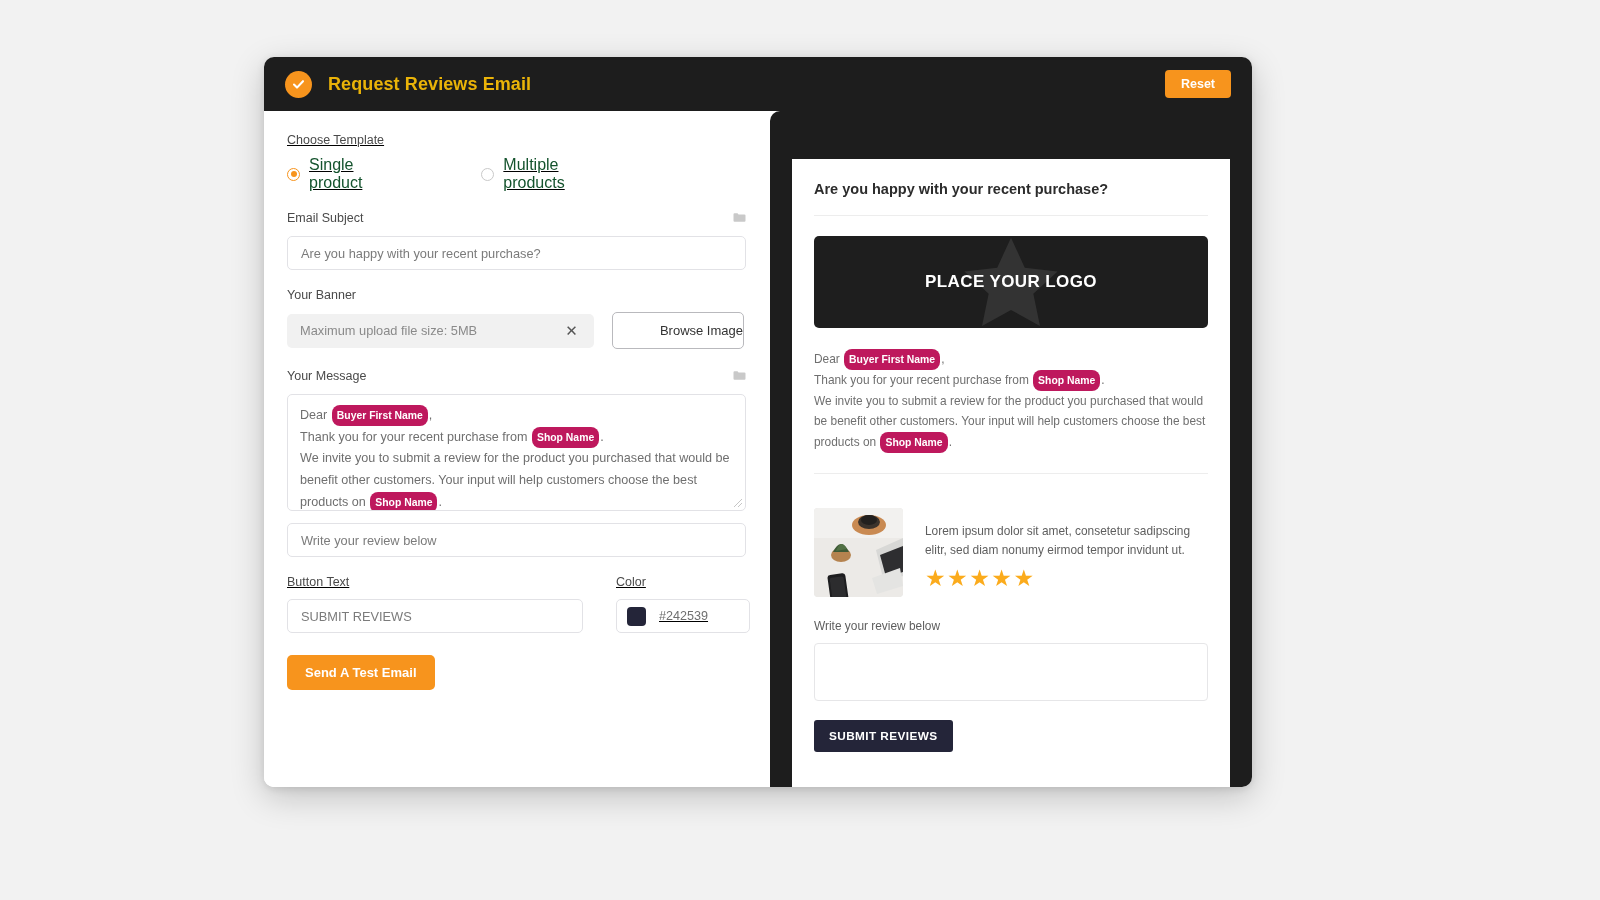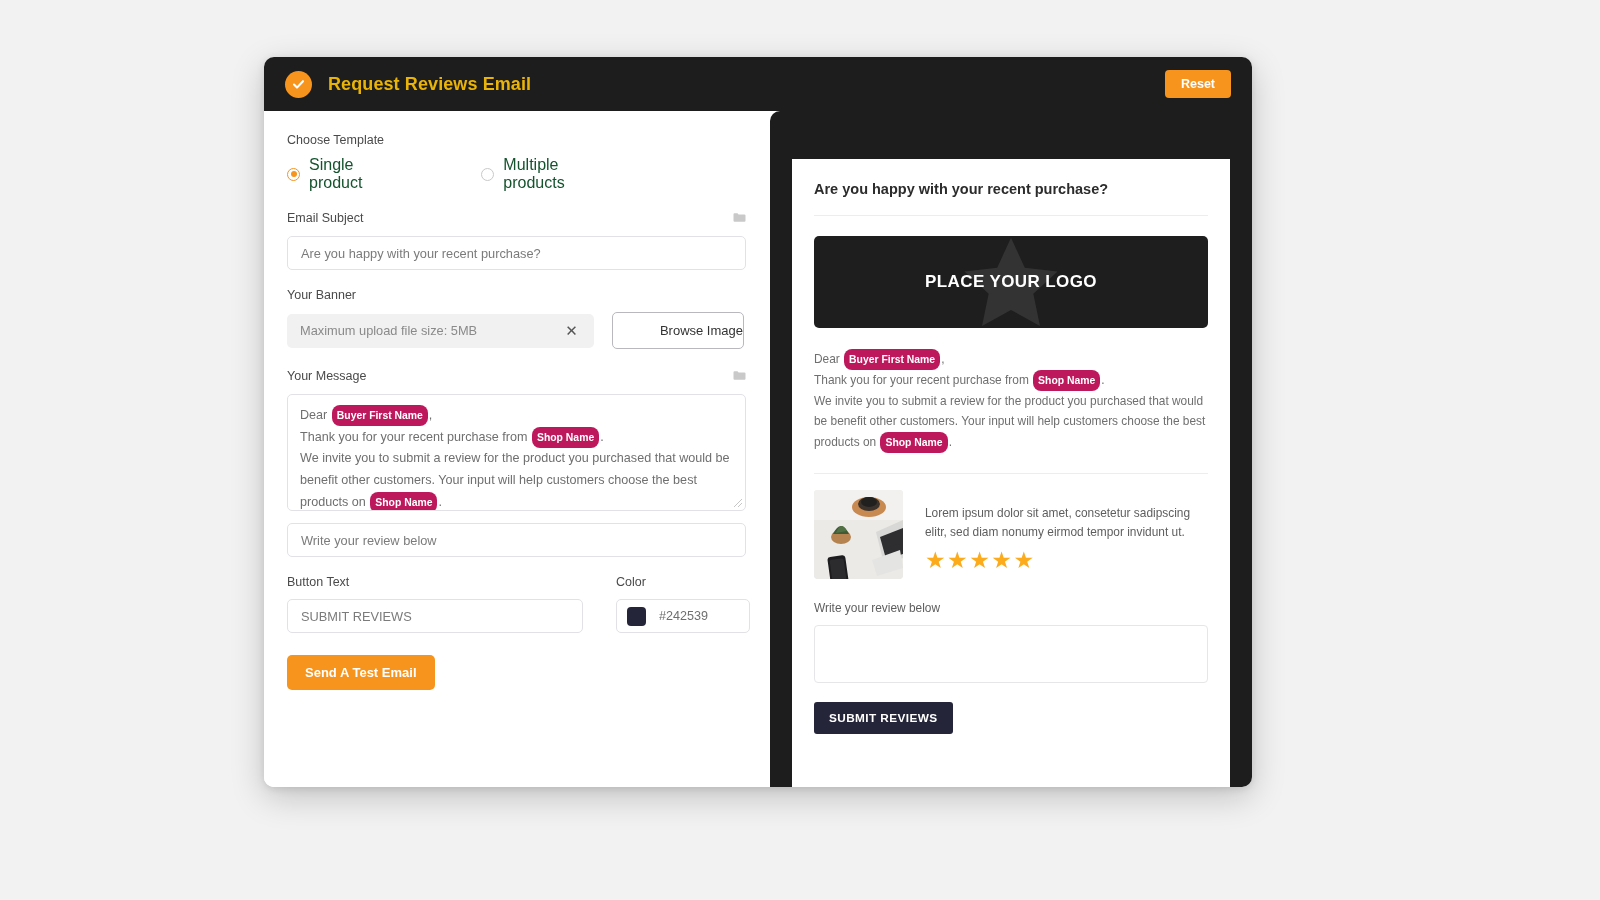--- a/index.html
+++ b/index.html
@@ -97,21 +97,21 @@
     letter-spacing: 0.1px;
   }
 
   .field-label {
     font-size: 12.5px;
     color: #4a4a4a;
     margin-bottom: 10px;
     display: block;
   }
 
-  .row { display: flex; }
+  .row { display: flex; text-decoration: underline; }
 
   .col-main { width: 327px; flex: 0 0 327px; }
   .col-side { width: 134px; flex: 0 0 134px; margin-left: 2px; }
 
   
   .radio-row {
     display: flex;
     align-items: center;
     height: 34px;
   }
@@ -342,21 +342,21 @@
 
   .preview-body { margin-top: 21px; }
   .pv-line {
     font-size: 11.9px;
     color: #6f6f6f;
     line-height: 1.72;
   }
 
   .product-row {
     margin-top: 20px;
-    padding-top: 16px;
+    padding-top: 34px;
     border-top: 1px solid #ededed;
     display: flex;
   }
   .product-thumb {
     width: 89px;
     height: 89px;
     border-radius: 4px;
     flex: 0 0 auto;
     overflow: hidden;
     background: #e9e9e7;

